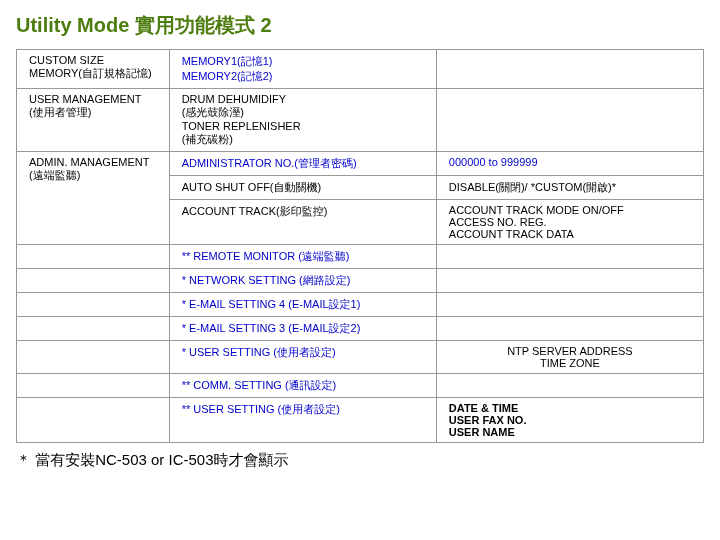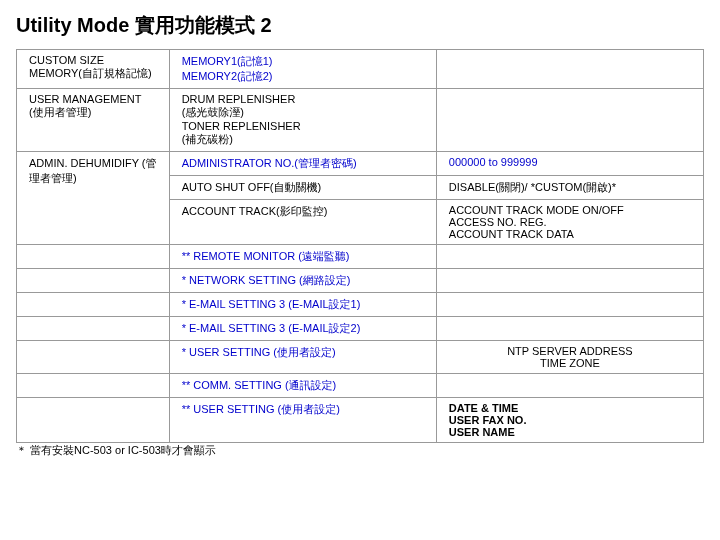--- a/index.html
+++ b/index.html
@@ -9,21 +9,21 @@
       background: #fff;
       padding: 12px 16px;
       width: 720px;
       min-height: 540px;
       color: #000;
     }
     h1 {
       font-size: 20px;
       font-weight: bold;
       margin-bottom: 10px;
-      color: #000000;
+      color: #4d7c0f;
     }
     .main-table {
       width: 100%;
       border-collapse: collapse;
       border: 1px solid #999;
     }
     .main-table td, .main-table th {
       border: 1px solid #999;
       padding: 4px 12px;
       vertical-align: top;
@@ -36,21 +36,22 @@
       width: 210px;
     }
     .col-right {
       width: 210px;
     }
     .blue-text {
       color: #0000cc;
       margin-top: 17px;
     }
     .footnote {
-      font-size: 11px;
+      margin-top: 8px;
+      font-size: 15px;
       color: #000;
     }
   </style>
 </head>
 <body>
 
 <h1>Utility Mode 實用功能模式 2</h1>
 
 <table class="main-table">
   <tbody>
@@ -64,31 +65,31 @@
         <span class="blue-text">MEMORY2(記憶2)</span>
       </td>
       <td class="col-right"></td>
     </tr>
 
     <tr>
       <td class="col-left">
         <span>USER MANAGEMENT (使用者管理)</span>
       </td>
       <td class="col-mid">
-        <span>DRUM REPLENISHER</span><br>
+        <span>DRUM DEHUMIDIFY</span><br>
         <span>(感光鼓除溼)</span><br>
         <span>TONER REPLENISHER</span><br>
         <span>(補充碳粉)</span>
       </td>
       <td class="col-right"></td>
     </tr>
 
     <tr>
       <td class="col-left" rowspan="3">
-        <span>ADMIN. DEHUMIDIFY (管理者管理)</span>
+        <span>ADMIN. MANAGEMENT (遠端監聽)</span>
       </td>
       <td class="col-mid">
         <span class="blue-text">ADMINISTRATOR NO.(管理者密碼)</span>
       </td>
       <td class="col-right">
         <span class="blue-text">000000 to 999999</span>
       </td>
     </tr>
     <tr>
       <td class="col-mid">
@@ -114,21 +115,21 @@
       <td class="col-mid blue-text">** REMOTE MONITOR (遠端監聽)</td>
       <td class="col-right"></td>
     </tr>
     <tr>
       <td class="col-left"></td>
       <td class="col-mid blue-text">* NETWORK SETTING (網路設定)</td>
       <td class="col-right"></td>
     </tr>
     <tr>
       <td class="col-left"></td>
-      <td class="col-mid blue-text">* E-MAIL SETTING 3 (E-MAIL設定1)</td>
+      <td class="col-mid blue-text">* E-MAIL SETTING 4 (E-MAIL設定1)</td>
       <td class="col-right"></td>
     </tr>
     <tr>
       <td class="col-left"></td>
       <td class="col-mid blue-text">* E-MAIL SETTING 3 (E-MAIL設定2)</td>
       <td class="col-right"></td>
     </tr>
     <tr>
       <td class="col-left"></td>
       <td class="col-mid blue-text">* USER SETTING  (使用者設定)</td>

